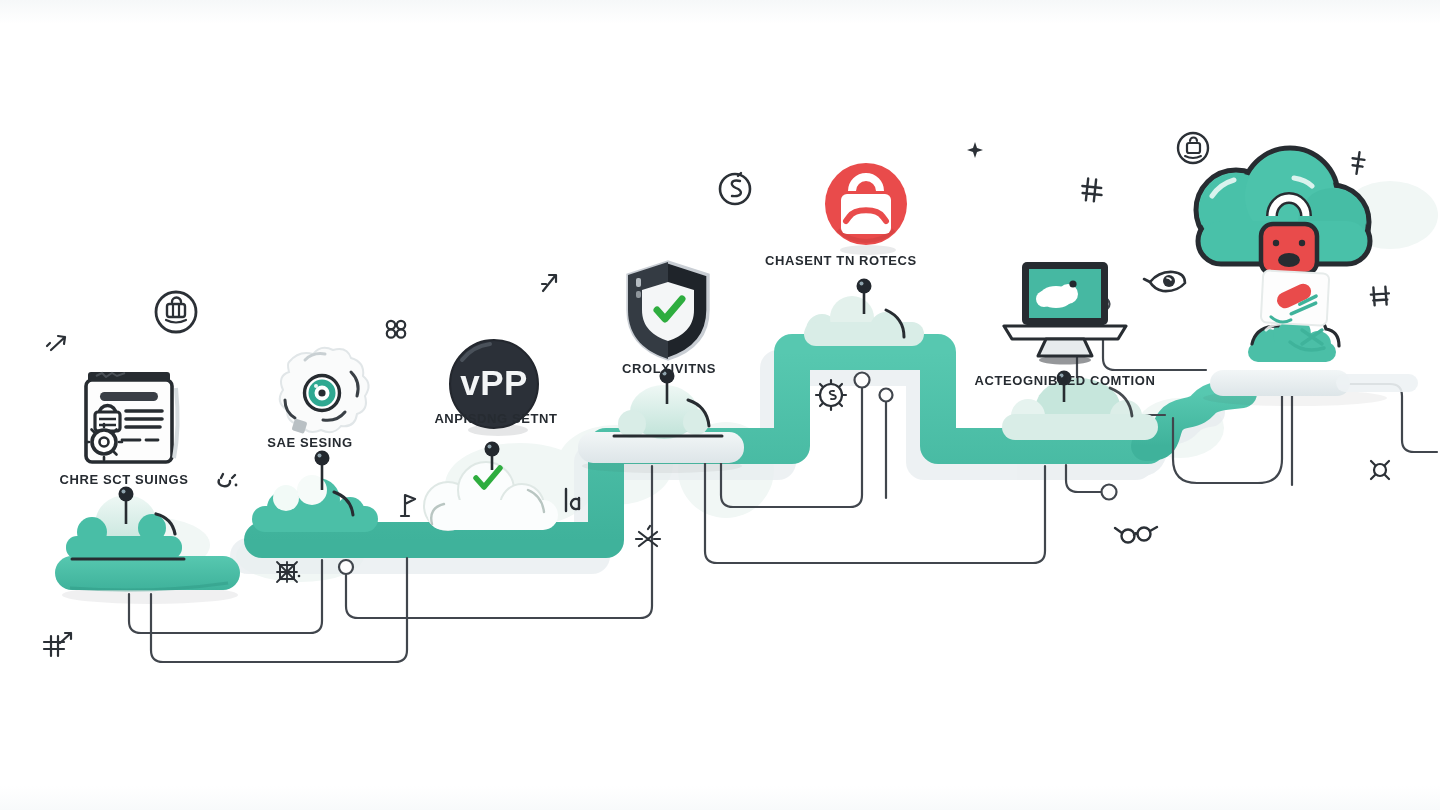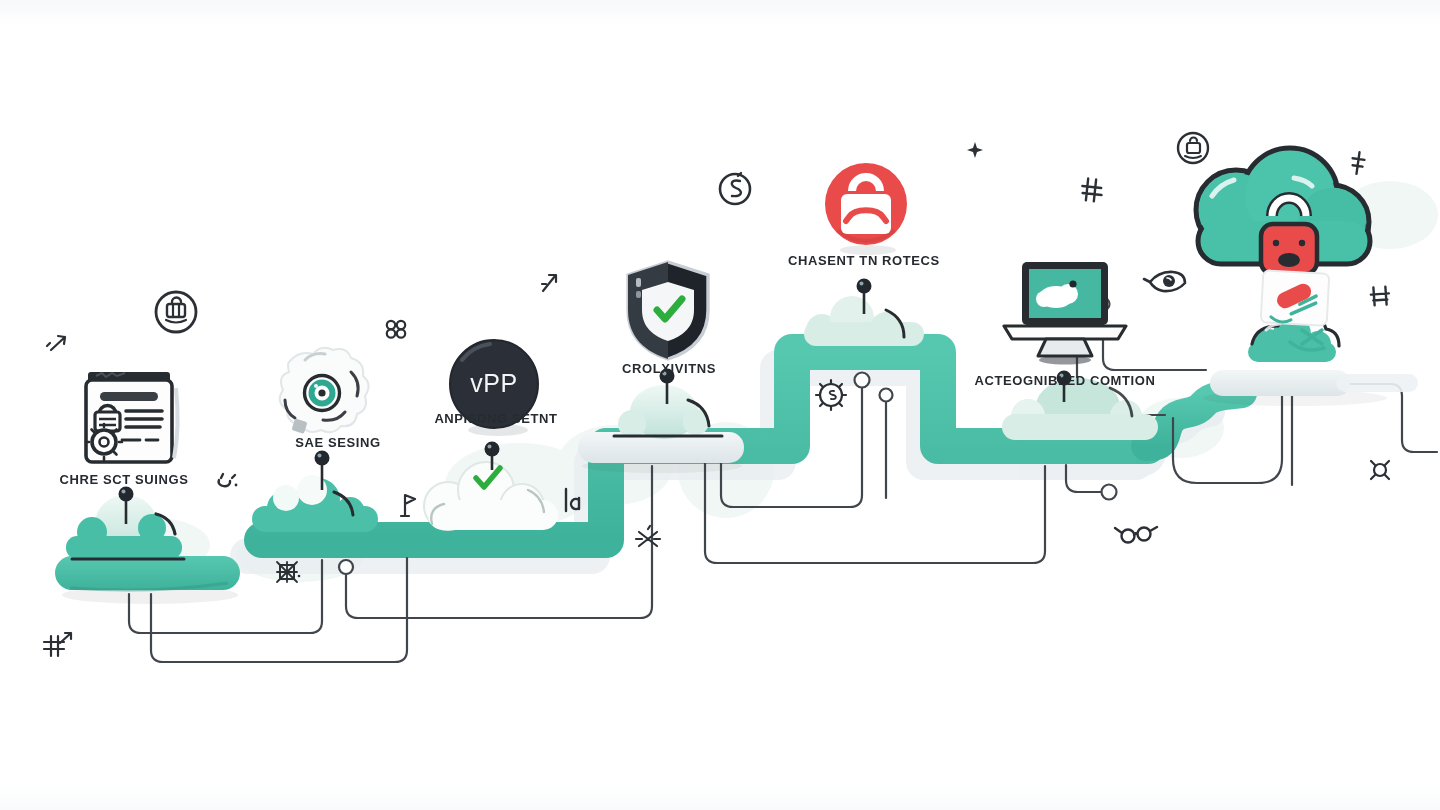--- a/index.html
+++ b/index.html
@@ -9,21 +9,21 @@
     font-family:"Liberation Sans",sans-serif;
   }
   .stage svg{position:absolute;left:0;top:0;}
   .step-label{
     position:absolute;transform:translate(-50%,-50%);
     font-weight:700;font-size:13px;letter-spacing:.6px;color:#262b31;
     white-space:nowrap;text-transform:uppercase;
   }
   .badge-text{
     position:absolute;transform:translate(-50%,-52%);
-    font-weight:400;font-size:25px;letter-spacing:.5px;color:#f3f5f6;white-space:nowrap;
+    font-weight:700;font-size:35px;letter-spacing:.5px;color:#f3f5f6;white-space:nowrap;
   }
 </style>
 </head>
 <body>
 
 <div class="stage">
 
 <svg width="1440" height="810" viewBox="0 0 1440 810">
   <defs>
     <linearGradient id="tealGrad" x1="0" y1="0" x2="0" y2="1">
@@ -378,20 +378,20 @@
       <path d="M5 -5 l4 -4 M-5 -5 l-4 -4 M5 5 l4 4 M-5 5 l-4 4" stroke-width="2.2"></path>
     </g>
 
     <g transform="translate(1380,296) rotate(-4)">
       <path d="M-6 -9 V9 M6 -9 V9 M-9 -2 H9 M-7 4 H7" stroke-width="2.4"></path>
     </g>
   </g>
 </svg>
 
 <div class="step-label" style="left:124px;top:479px">CHRE SCT SUINGS</div>
-<div class="step-label" style="left:338px;top:442px">SAE SESING</div>
+<div class="step-label" style="left:310px;top:442px">SAE SESING</div>
 <div class="step-label" style="left:496px;top:418px">ANPISDNG SETNT</div>
 <div class="step-label" style="left:669px;top:368px">CROLXIVITNS</div>
-<div class="step-label" style="left:864px;top:260px">CHASENT TN ROTECS</div>
+<div class="step-label" style="left:841px;top:260px">CHASENT TN ROTECS</div>
 <div class="step-label" style="left:1065px;top:380px">ACTEOGNIBLED COMTION</div>
 <div class="badge-text" style="left:494px;top:384px">vPP</div>
 
 </div>
 
 </body></html>

